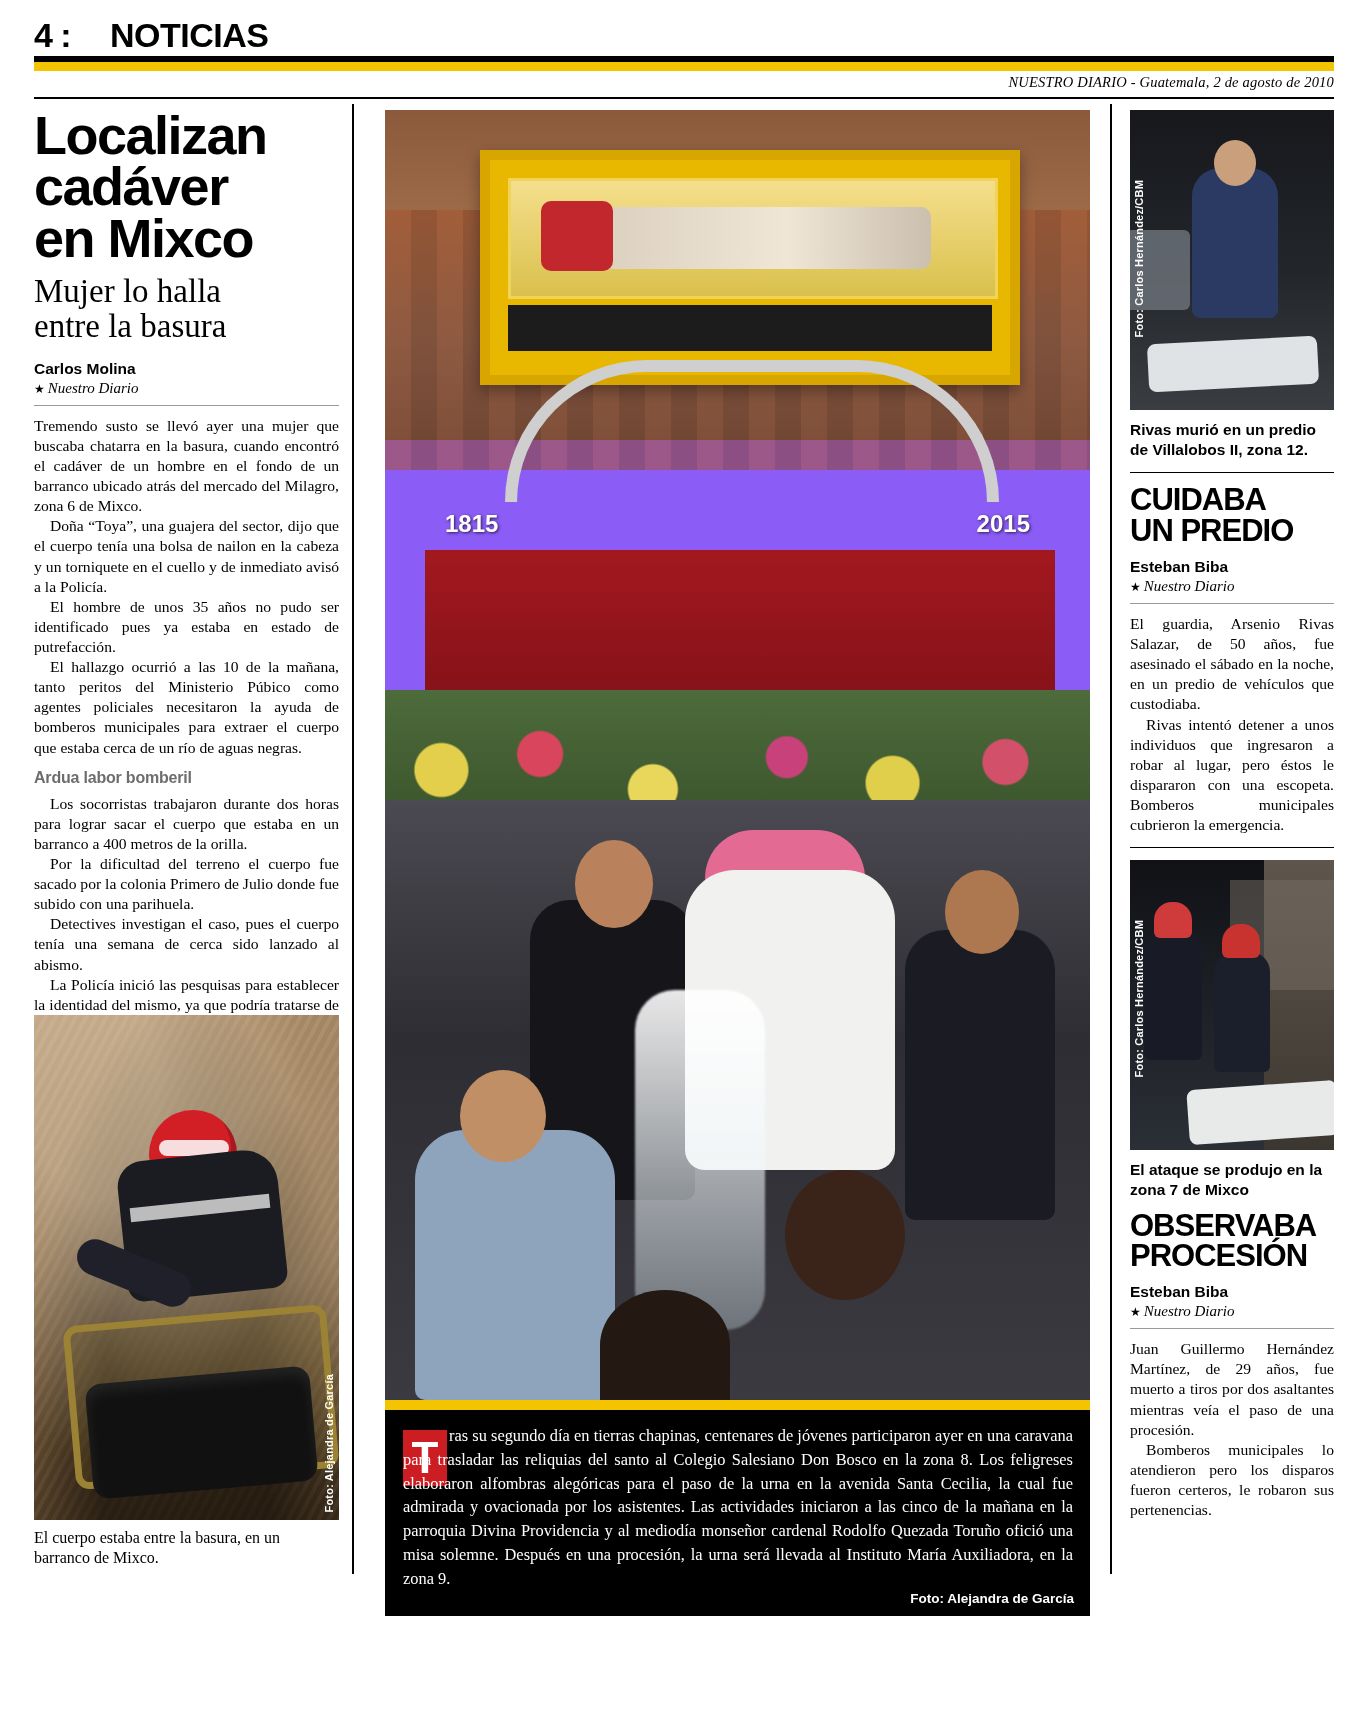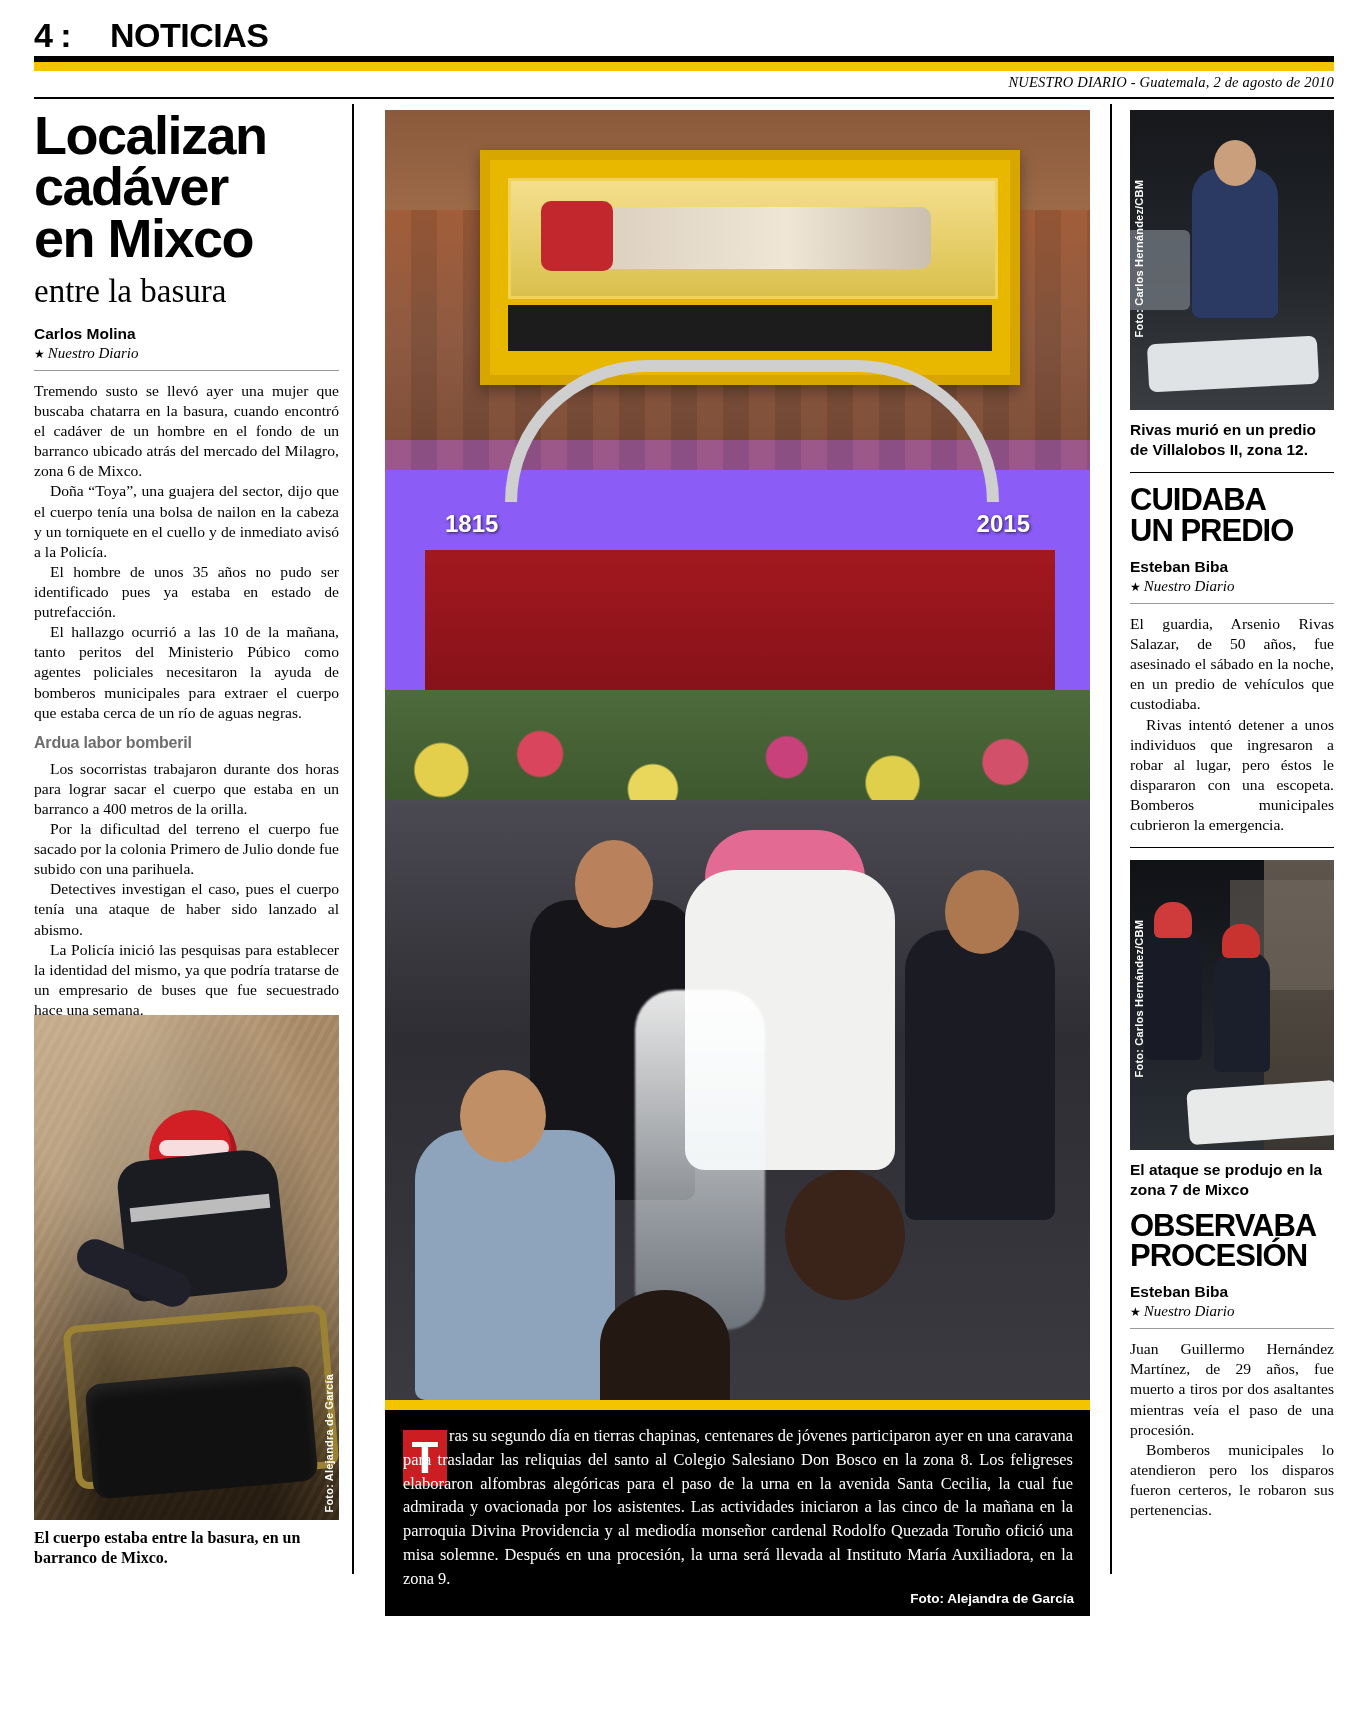--- a/index.html
+++ b/index.html
@@ -136,21 +136,21 @@
     position:absolute;
     writing-mode:vertical-rl;
     transform:rotate(180deg);
     font-family:"Liberation Sans", sans-serif;
     font-weight:bold;font-size:11px;color:#fff;
     letter-spacing:.2px;
   }
   .caption-left{
     position:absolute;left:34px;top:1528px;width:305px;
     font-family:"Liberation Serif", serif;
-    font-size:16px;line-height:1.25;font-weight:bold;
+    font-size:16px;line-height:1.25;
   }
 
   
   .vrule-1{position:absolute;left:352px;top:104px;width:2px;height:1470px;background:#000;}
   .vrule-2{position:absolute;left:1110px;top:104px;width:2px;height:1470px;background:#000;}
 
   
   .col-center{position:absolute;left:385px;top:110px;width:705px;}
   .photo-main{
     position:relative;width:705px;height:1290px;overflow:hidden;
@@ -353,36 +353,37 @@
   <div class="vrule-1"></div>
   <div class="vrule-2"></div>
 
   <div class="col-left">
     <h1 class="headline">
       <span>Localizan</span>
       <span>cadáver</span>
       <span>en Mixco</span>
     </h1>
     <div class="subhead">
+      <span>Mujer lo halla</span>
       <span>entre la basura</span>
     </div>
     <div class="byline">Carlos Molina</div>
     <div class="byline-sub">
       <span class="star">★ </span><span>Nuestro Diario</span>
     </div>
     <hr class="hr-dot">
     <div class="body-text">
       <p class="first">Tremendo susto se llevó ayer una mujer que buscaba chatarra en la basura, cuando encontró el cadáver de un hombre en el fondo de un barranco ubicado atrás del mercado del Milagro, zona 6 de Mixco.</p>
       <p>Doña “Toya”, una guajera del sector, dijo que el cuerpo tenía una bolsa de nailon en la cabeza y un torniquete en el cuello y de inmediato avisó a la Policía.</p>
       <p>El hombre de unos 35 años no pudo ser identificado pues ya estaba en estado de putrefacción.</p>
       <p>El hallazgo ocurrió a las 10 de la mañana, tanto peritos del Ministerio Púbico como agentes policiales necesitaron la ayuda de bomberos municipales para extraer el cuerpo que estaba cerca de un río de aguas negras.</p>
       <div class="crosshead">Ardua labor bomberil</div>
       <p>Los socorristas trabajaron durante dos horas para lograr sacar el cuerpo que estaba en un barranco a 400 metros de la orilla.</p>
       <p>Por la dificultad del terreno el cuerpo fue sacado por la colonia Primero de Julio donde fue subido con una parihuela.</p>
-      <p>Detectives investigan el caso, pues el cuerpo tenía una ataque de haber sido lanzado al abismo.</p>
+      <p>Detectives investigan el caso, pues el cuerpo tenía una semana de cerca sido lanzado al abismo.</p>
       <p>La Policía inició las pesquisas para establecer la identidad del mismo, ya que podría tratarse de un empresario de buses que fue secuestrado hace una semana.</p>
     </div>
   </div>
 
   <div class="photo-left">
     <div class="ground"></div>
     <div class="helmet"></div>
     <div class="torso"></div>
     <div class="stripe"></div>
     <div class="arm"></div>

